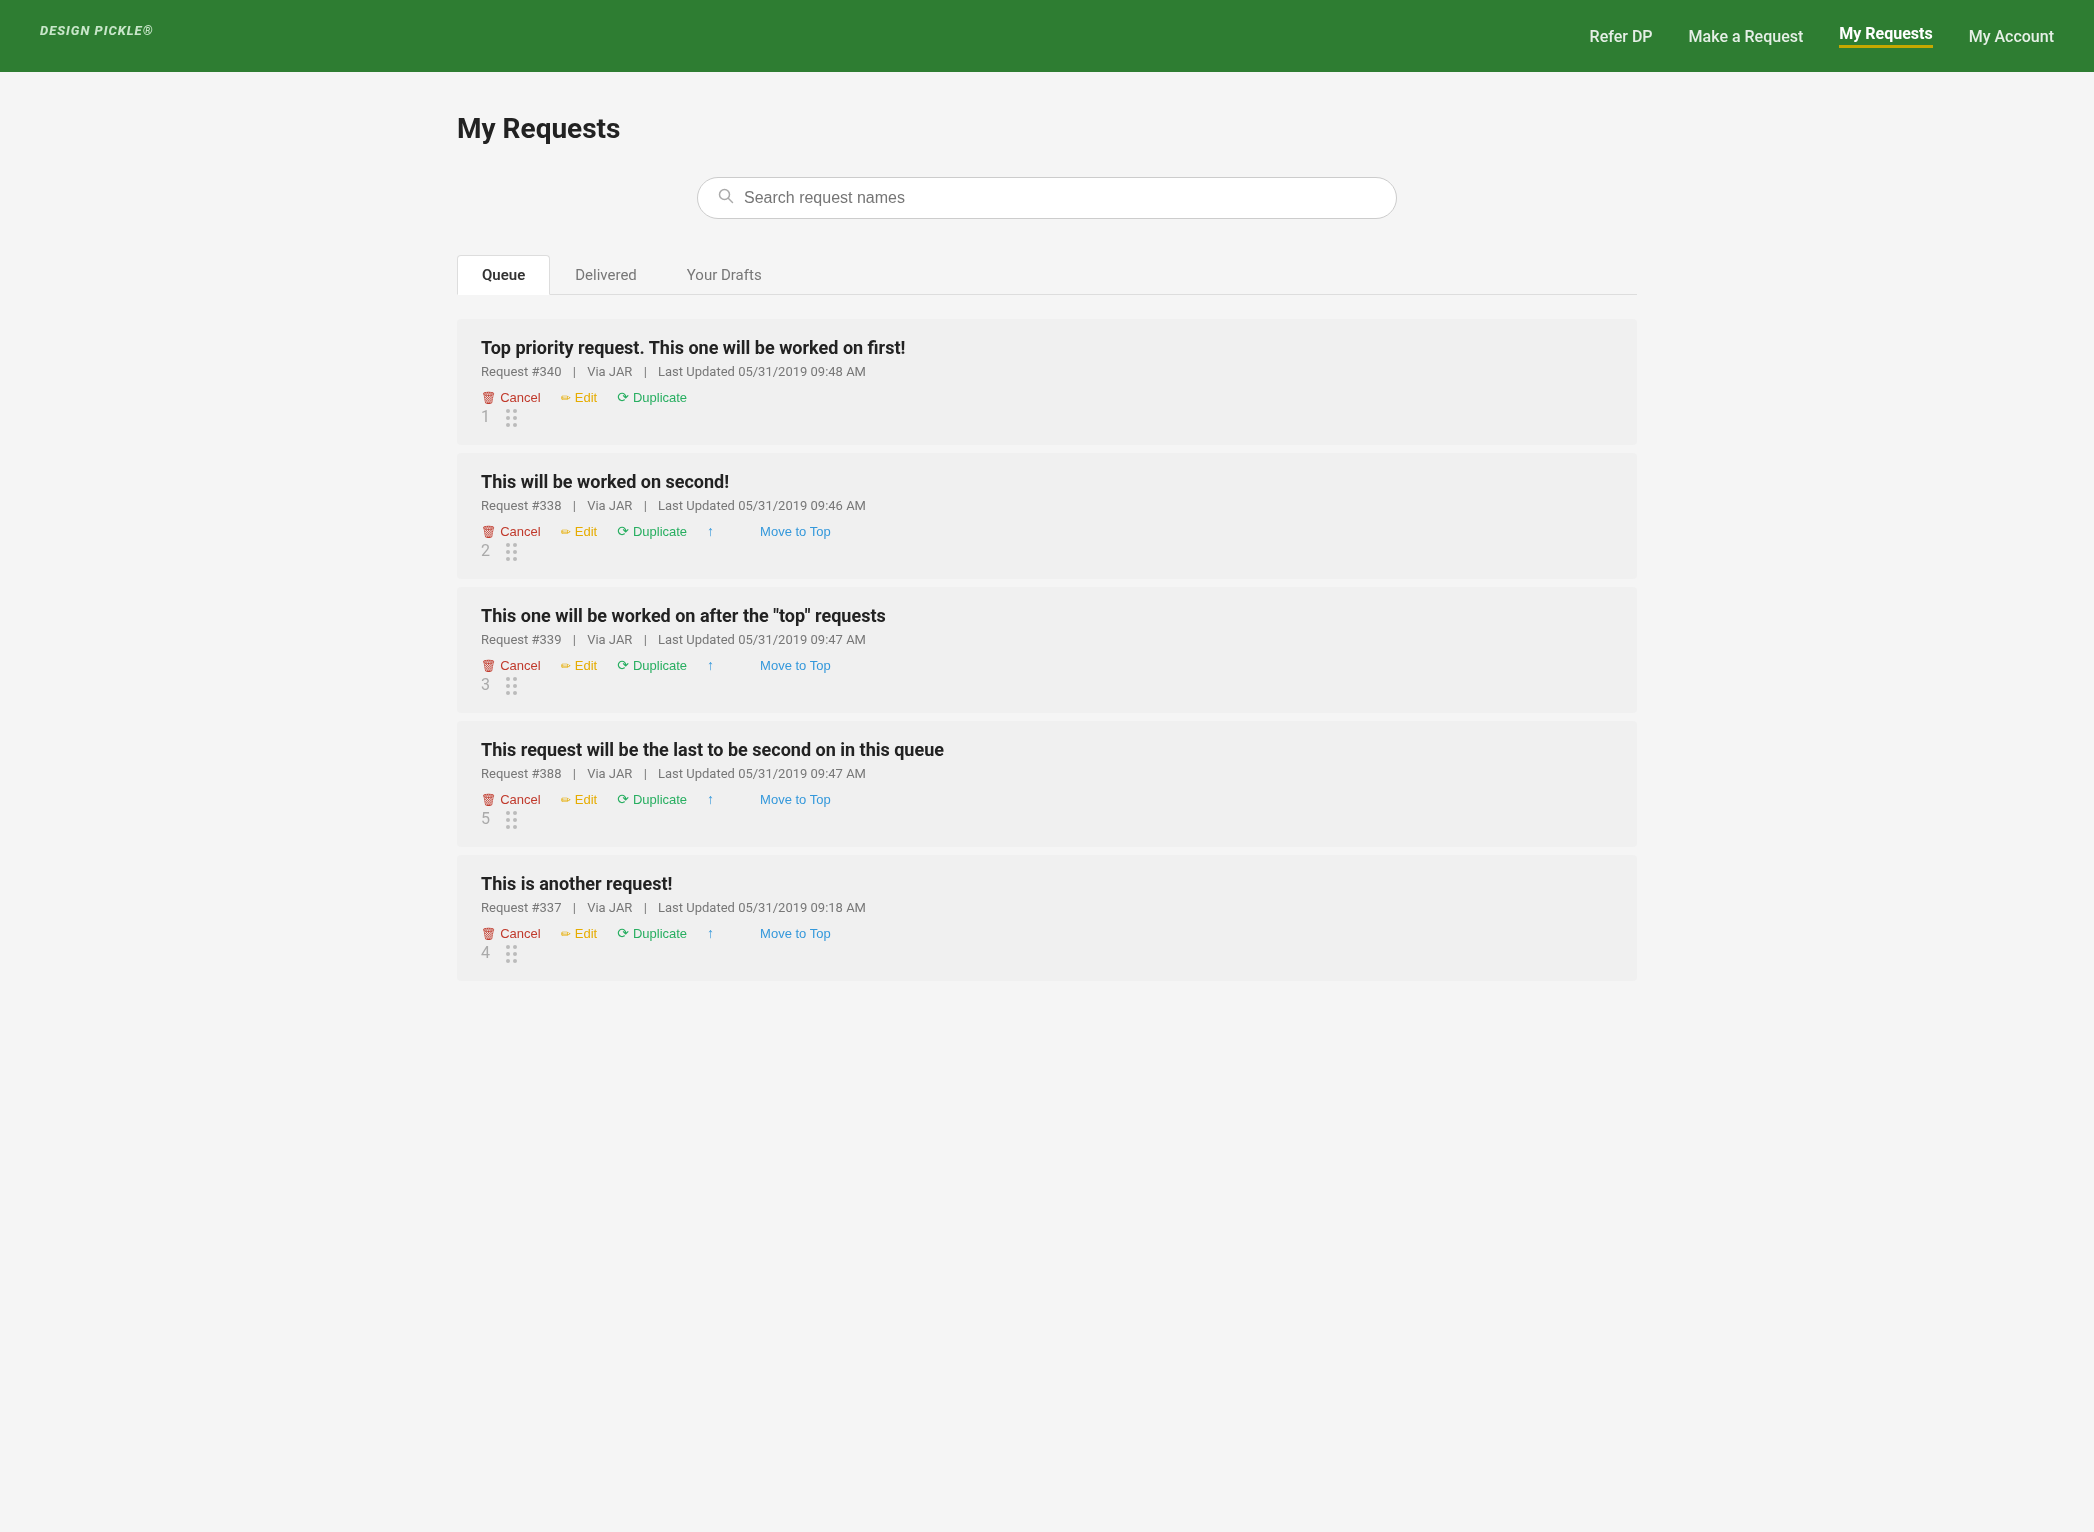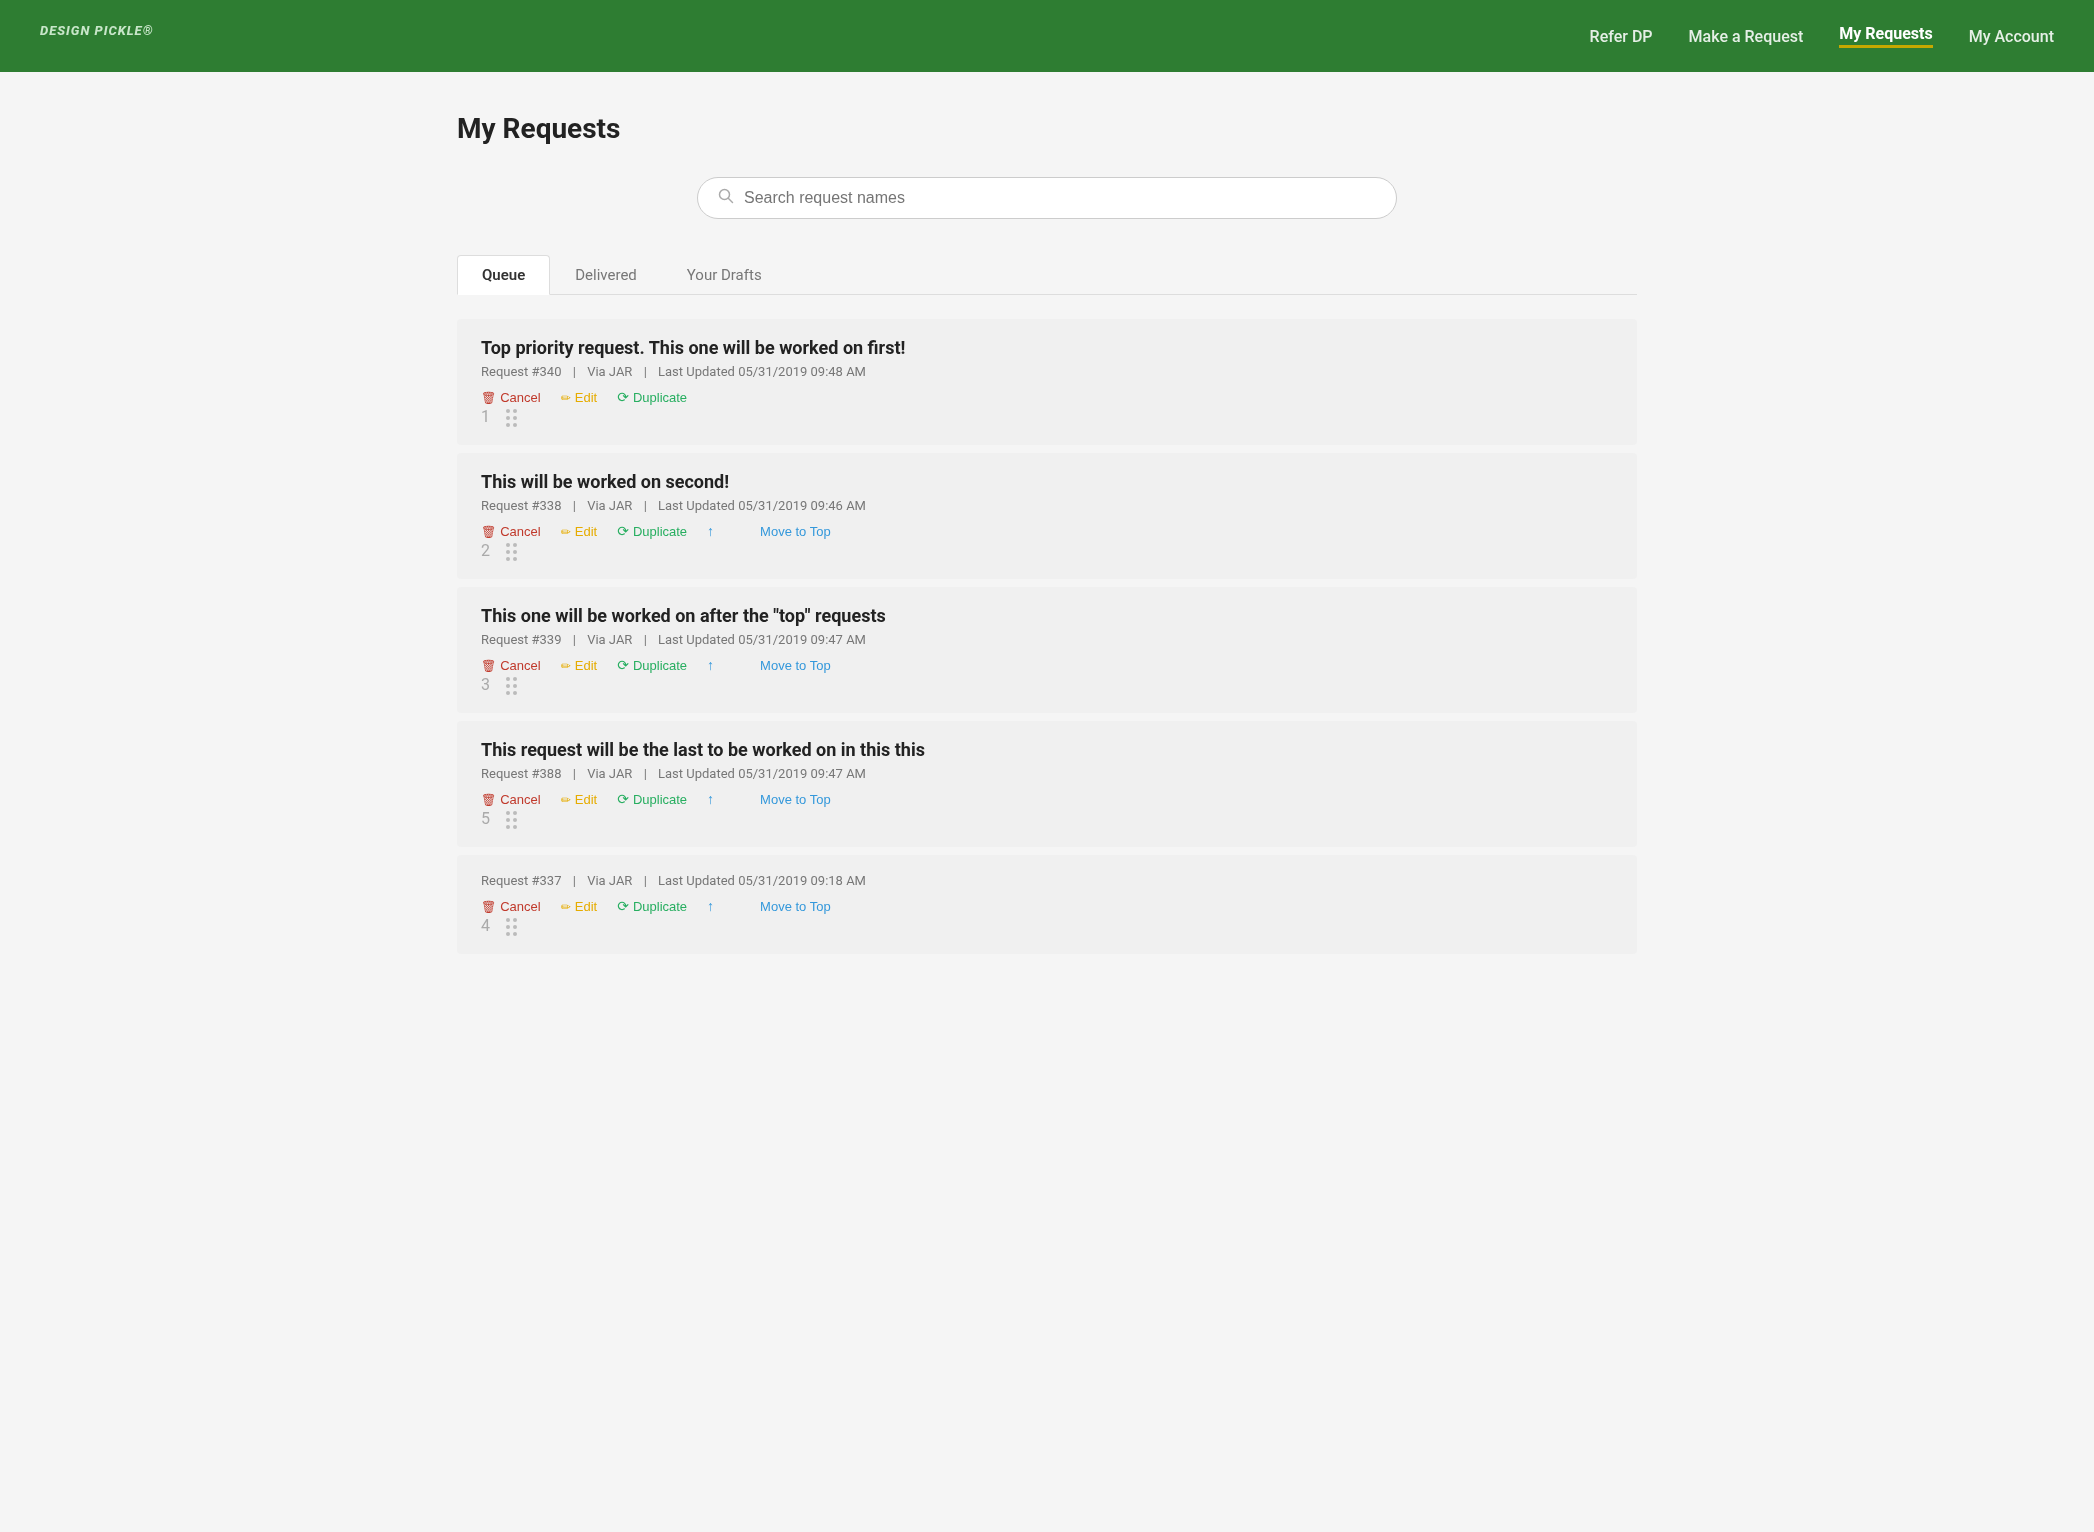--- a/index.html
+++ b/index.html
@@ -349,21 +349,21 @@
         <div class="drag-dot"></div>
         <div class="drag-dot"></div>
         <div class="drag-dot"></div>
         <div class="drag-dot"></div>
         <div class="drag-dot"></div>
       </div>
     </div>
   </div>
       <div class="request-item">
     <div class="request-left">
-      <div class="request-title">This request will be the last to be worked on in this this</div>
+      <div class="request-title">This request will be the last to be second on in this queue</div>
       <div class="request-meta">
         <span>Request #388</span>
         <span class="sep">|</span>
         <span>Via JAR</span>
         <span class="sep">|</span>
         <span>Last Updated 05/31/2019 09:47 AM</span>
       </div>
       <div class="request-actions">
 
     <button class="action-btn action-cancel">
@@ -393,20 +393,21 @@
         <div class="drag-dot"></div>
         <div class="drag-dot"></div>
         <div class="drag-dot"></div>
         <div class="drag-dot"></div>
         <div class="drag-dot"></div>
       </div>
     </div>
   </div>
       <div class="request-item">
     <div class="request-left">
+      <div class="request-title">This is another request!</div>
       <div class="request-meta">
         <span>Request #337</span>
         <span class="sep">|</span>
         <span>Via JAR</span>
         <span class="sep">|</span>
         <span>Last Updated 05/31/2019 09:18 AM</span>
       </div>
       <div class="request-actions">
 
     <button class="action-btn action-cancel">

